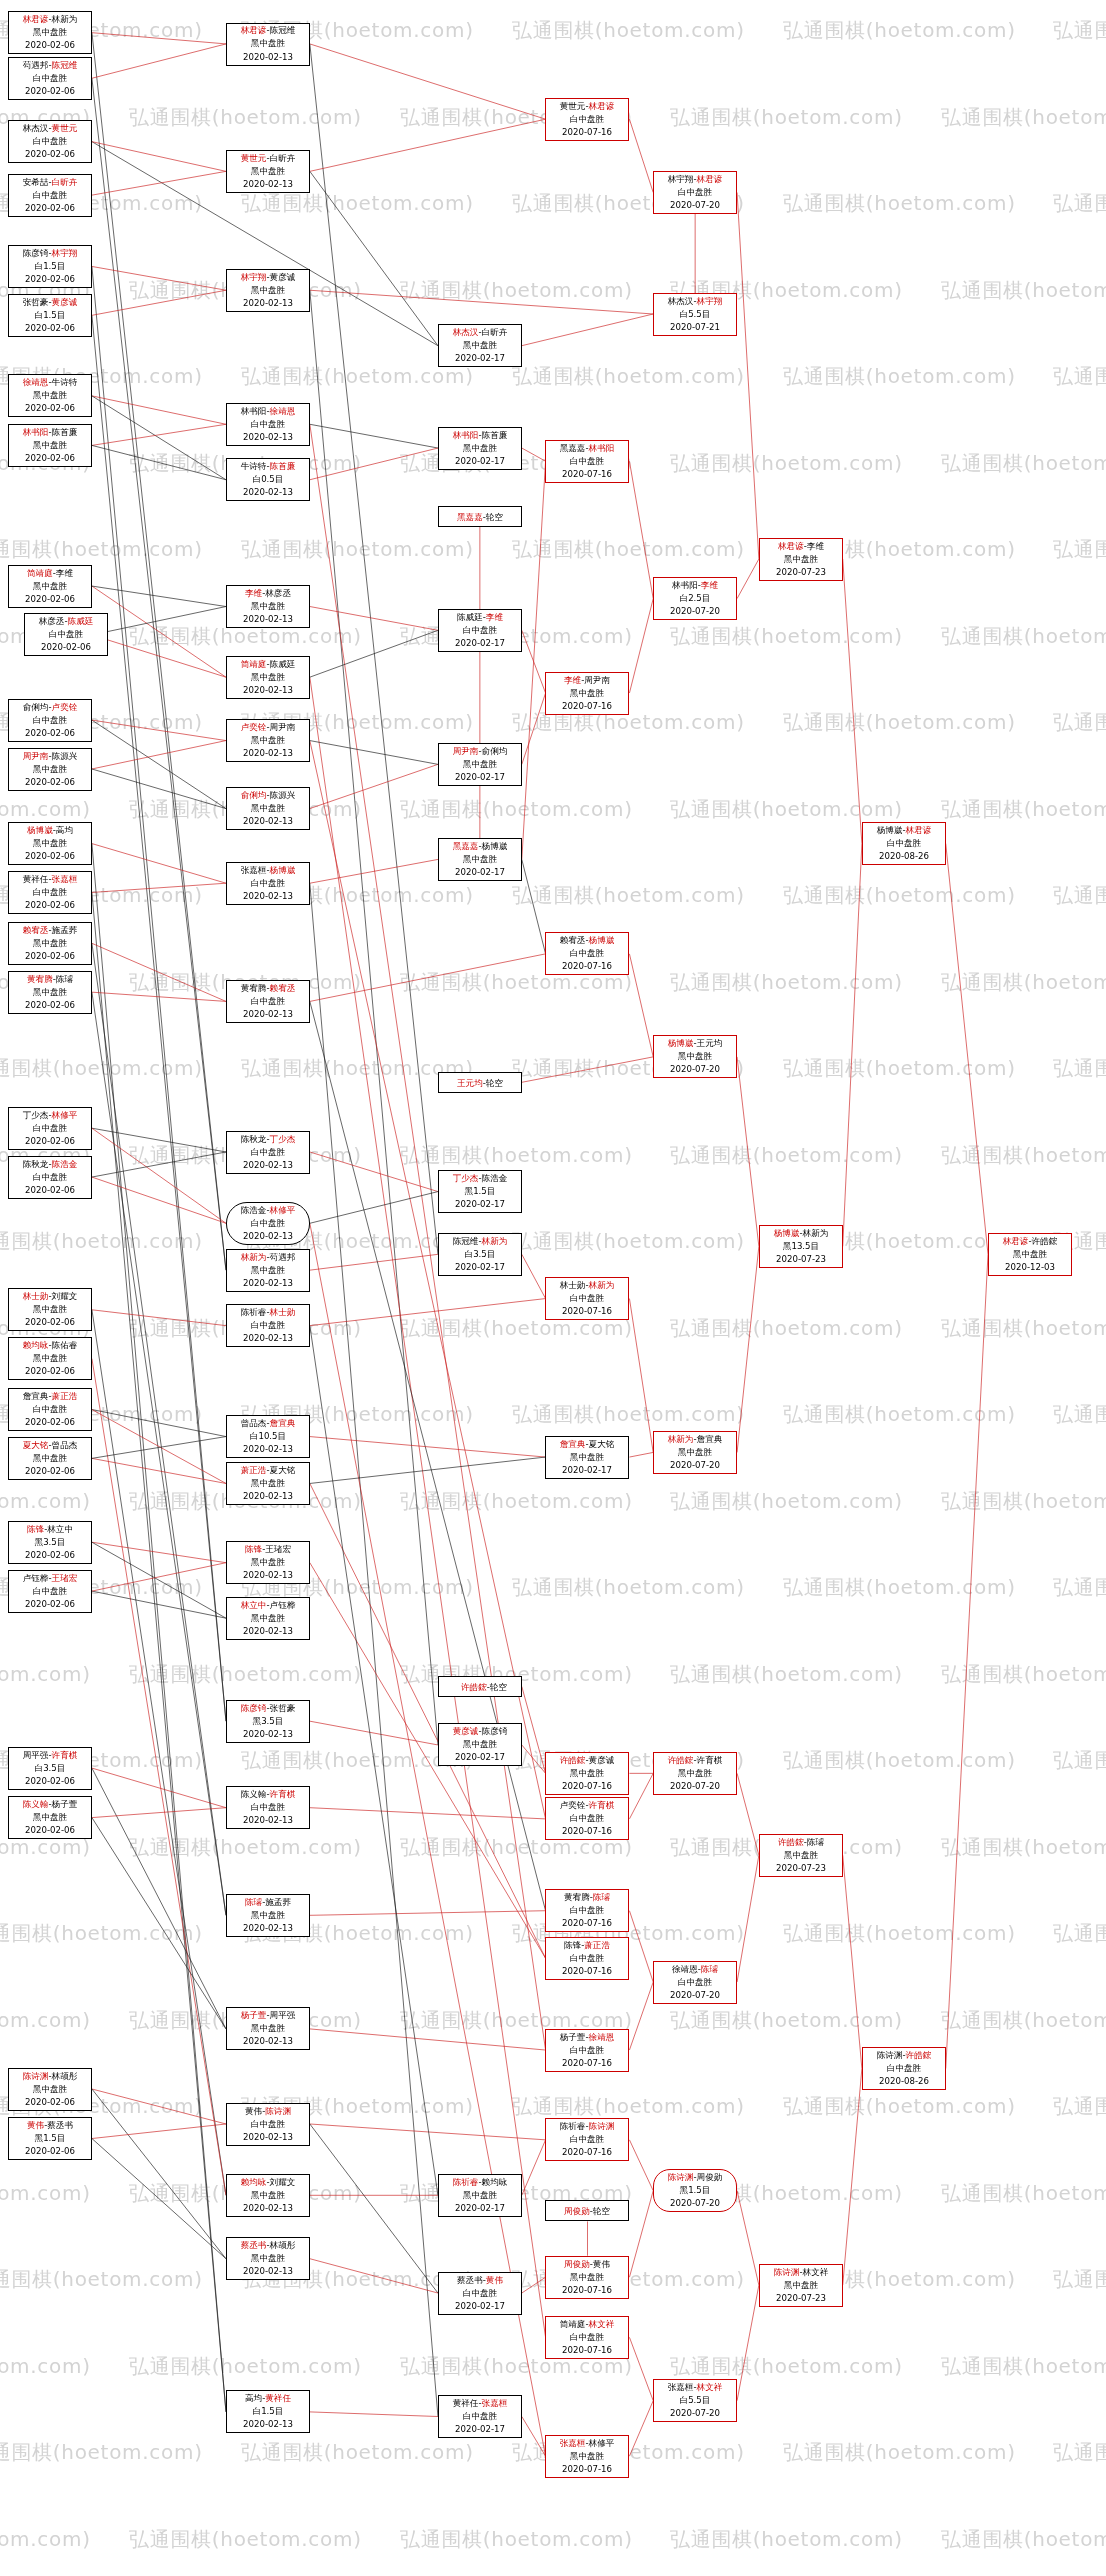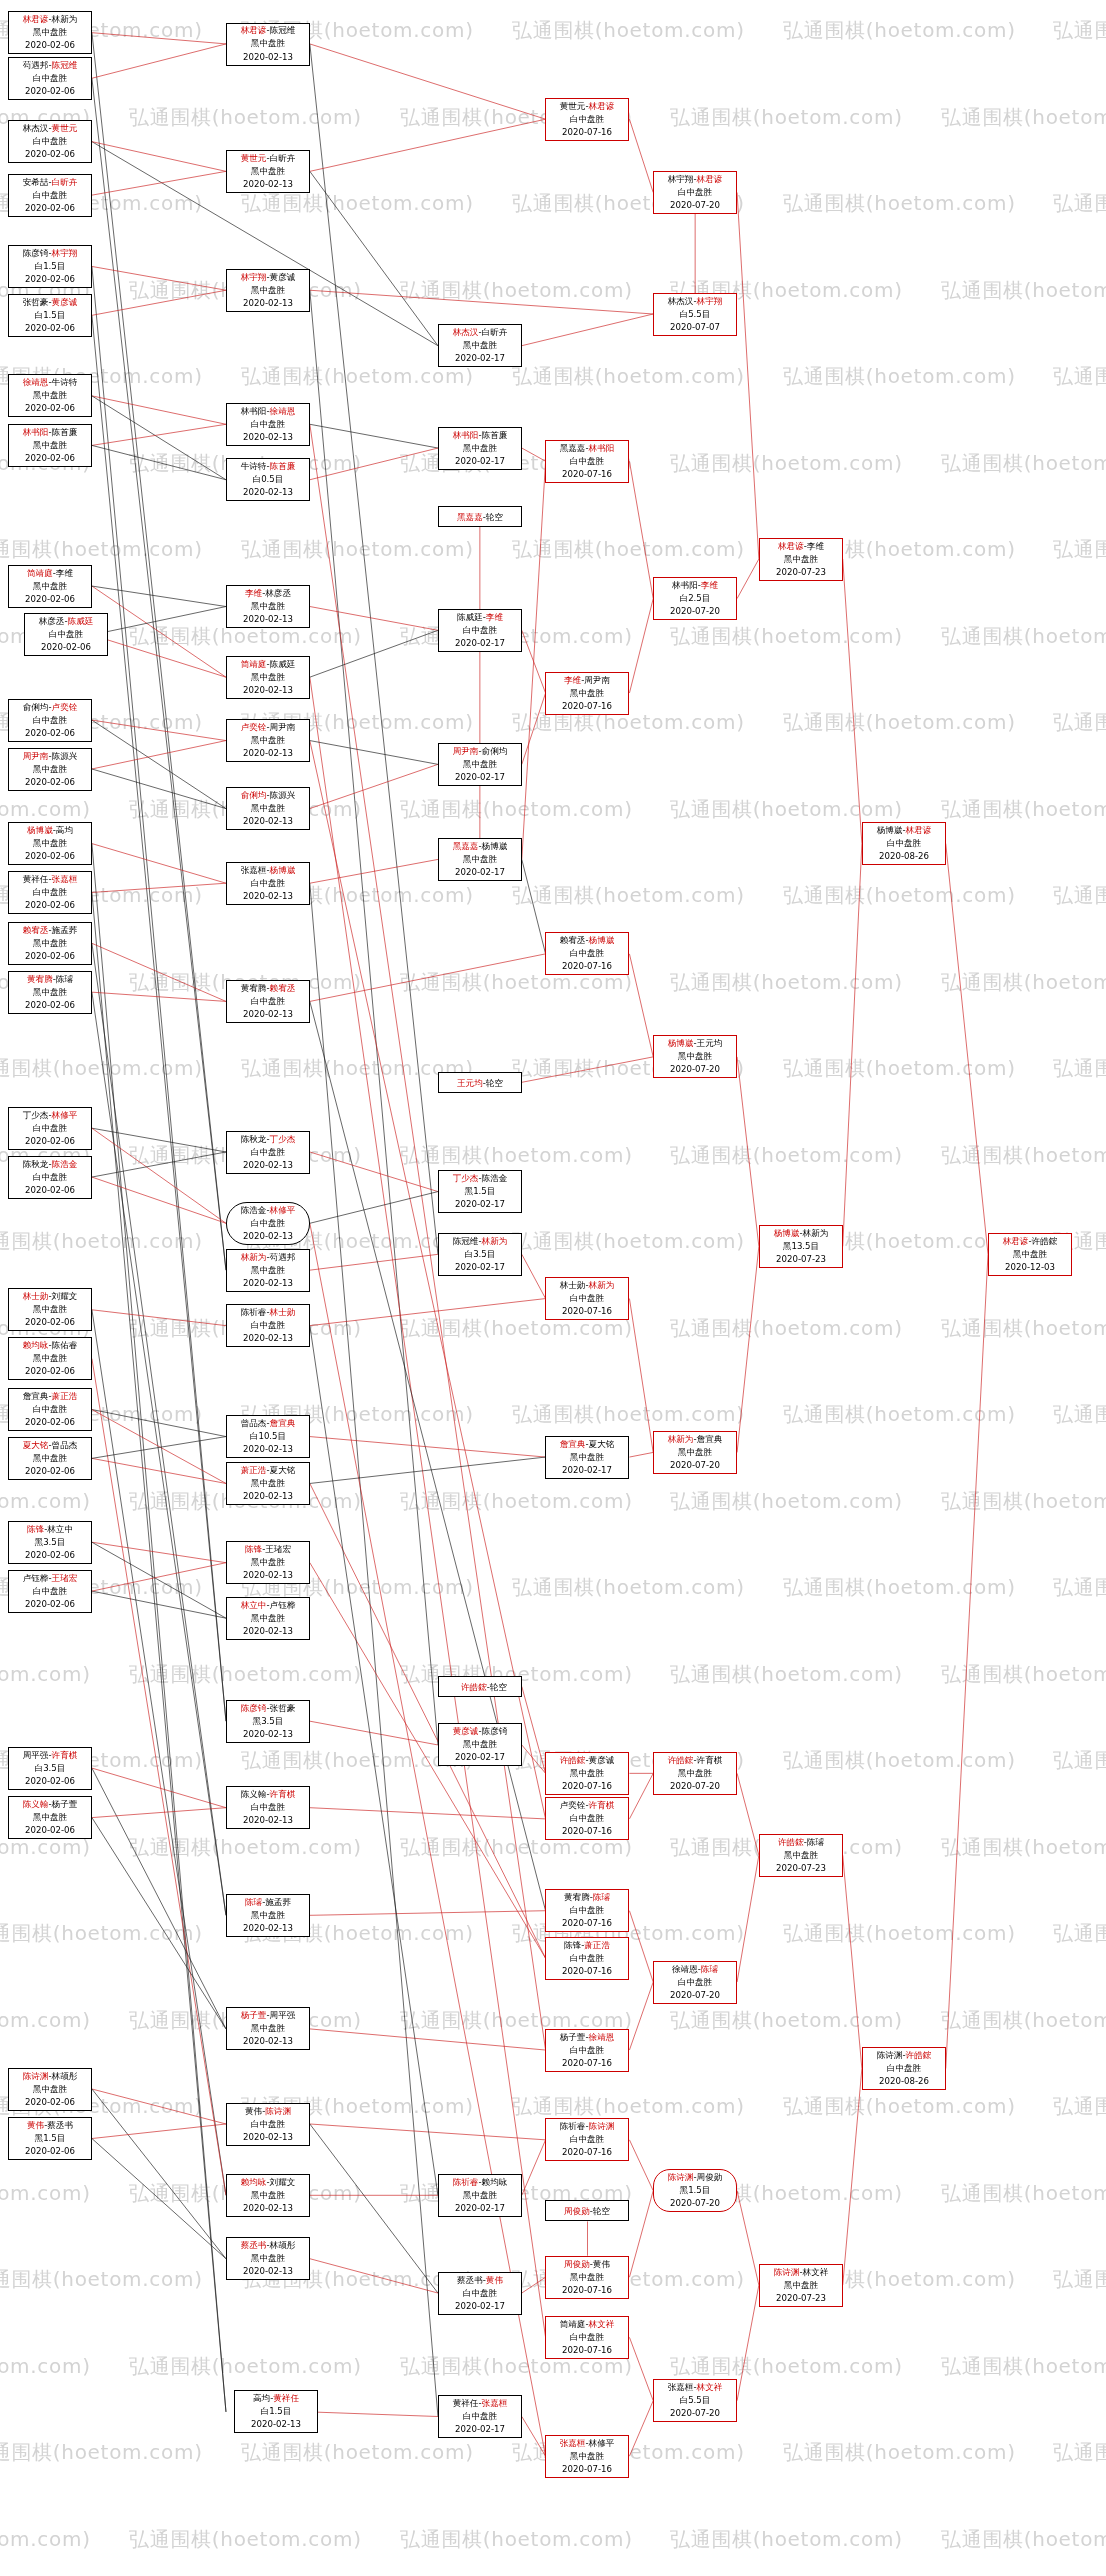--- a/index.html
+++ b/index.html
@@ -576,21 +576,21 @@
     <div class="match" style="left: 226px; top: 2174px;">
       <div class="nm"><span class="w">赖均咏</span><span class="l">-</span><span class="l">刘耀文</span></div>
       <div class="res">黑中盘胜</div>
       <div class="dt">2020-02-13</div>
     </div>
     <div class="match" style="left: 226px; top: 2237px;">
       <div class="nm"><span class="w">蔡丞书</span><span class="l">-</span><span class="l">林颉彤</span></div>
       <div class="res">黑中盘胜</div>
       <div class="dt">2020-02-13</div>
     </div>
-    <div class="match" style="left: 234px; top: 2390px;">
+    <div class="match" style="left: 226px; top: 2390px;">
       <div class="nm"><span class="l">高均</span><span class="l">-</span><span class="w">黄祥任</span></div>
       <div class="res">白1.5目</div>
       <div class="dt">2020-02-13</div>
     </div>
     <div class="match" style="left: 438px; top: 324px;">
       <div class="nm"><span class="w">林杰汉</span><span class="l">-</span><span class="l">白昕卉</span></div>
       <div class="res">黑中盘胜</div>
       <div class="dt">2020-02-17</div>
     </div>
     <div class="match" style="left: 438px; top: 427px;">
@@ -731,21 +731,21 @@
       <div class="dt">2020-07-16</div>
     </div>
     <div class="match redframe" style="left: 653px; top: 171px;">
       <div class="nm"><span class="l">林宇翔</span><span class="l">-</span><span class="w">林君谚</span></div>
       <div class="res">白中盘胜</div>
       <div class="dt">2020-07-20</div>
     </div>
     <div class="match redframe" style="left: 653px; top: 293px;">
       <div class="nm"><span class="l">林杰汉</span><span class="l">-</span><span class="w">林宇翔</span></div>
       <div class="res">白5.5目</div>
-      <div class="dt">2020-07-07</div>
+      <div class="dt">2020-07-21</div>
     </div>
     <div class="match redframe" style="left: 653px; top: 577px;">
       <div class="nm"><span class="l">林书阳</span><span class="l">-</span><span class="w">李维</span></div>
       <div class="res">白2.5目</div>
       <div class="dt">2020-07-20</div>
     </div>
     <div class="match redframe" style="left: 653px; top: 1035px;">
       <div class="nm"><span class="w">杨博崴</span><span class="l">-</span><span class="l">王元均</span></div>
       <div class="res">黑中盘胜</div>
       <div class="dt">2020-07-20</div>

